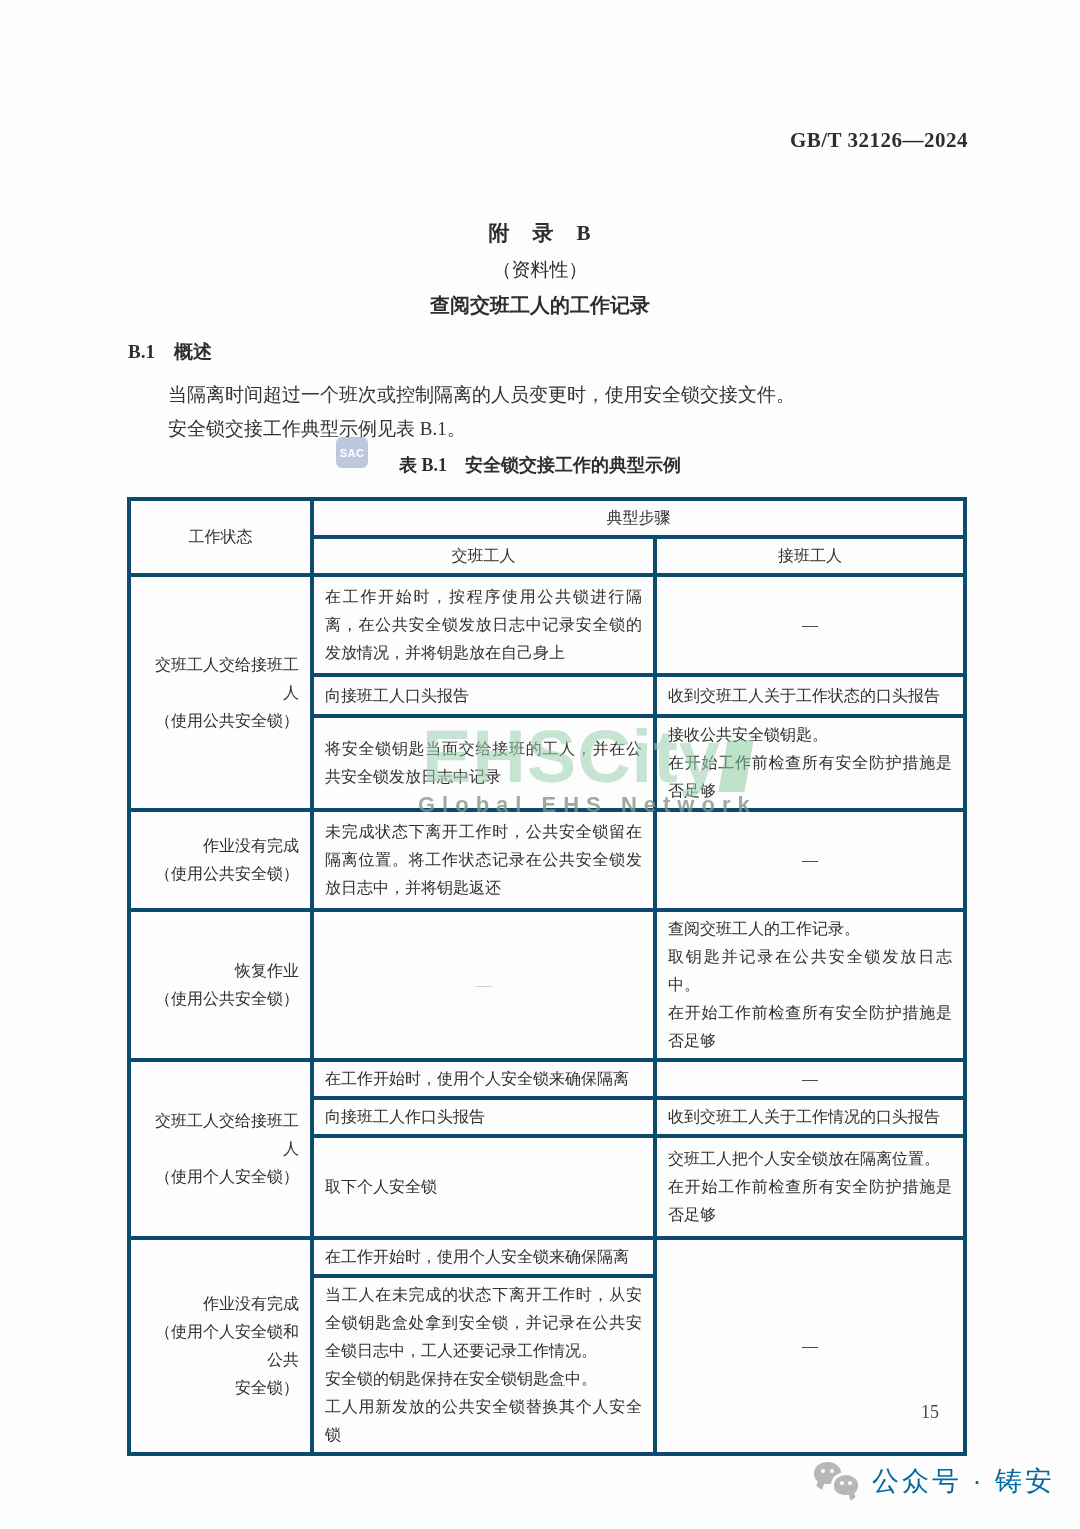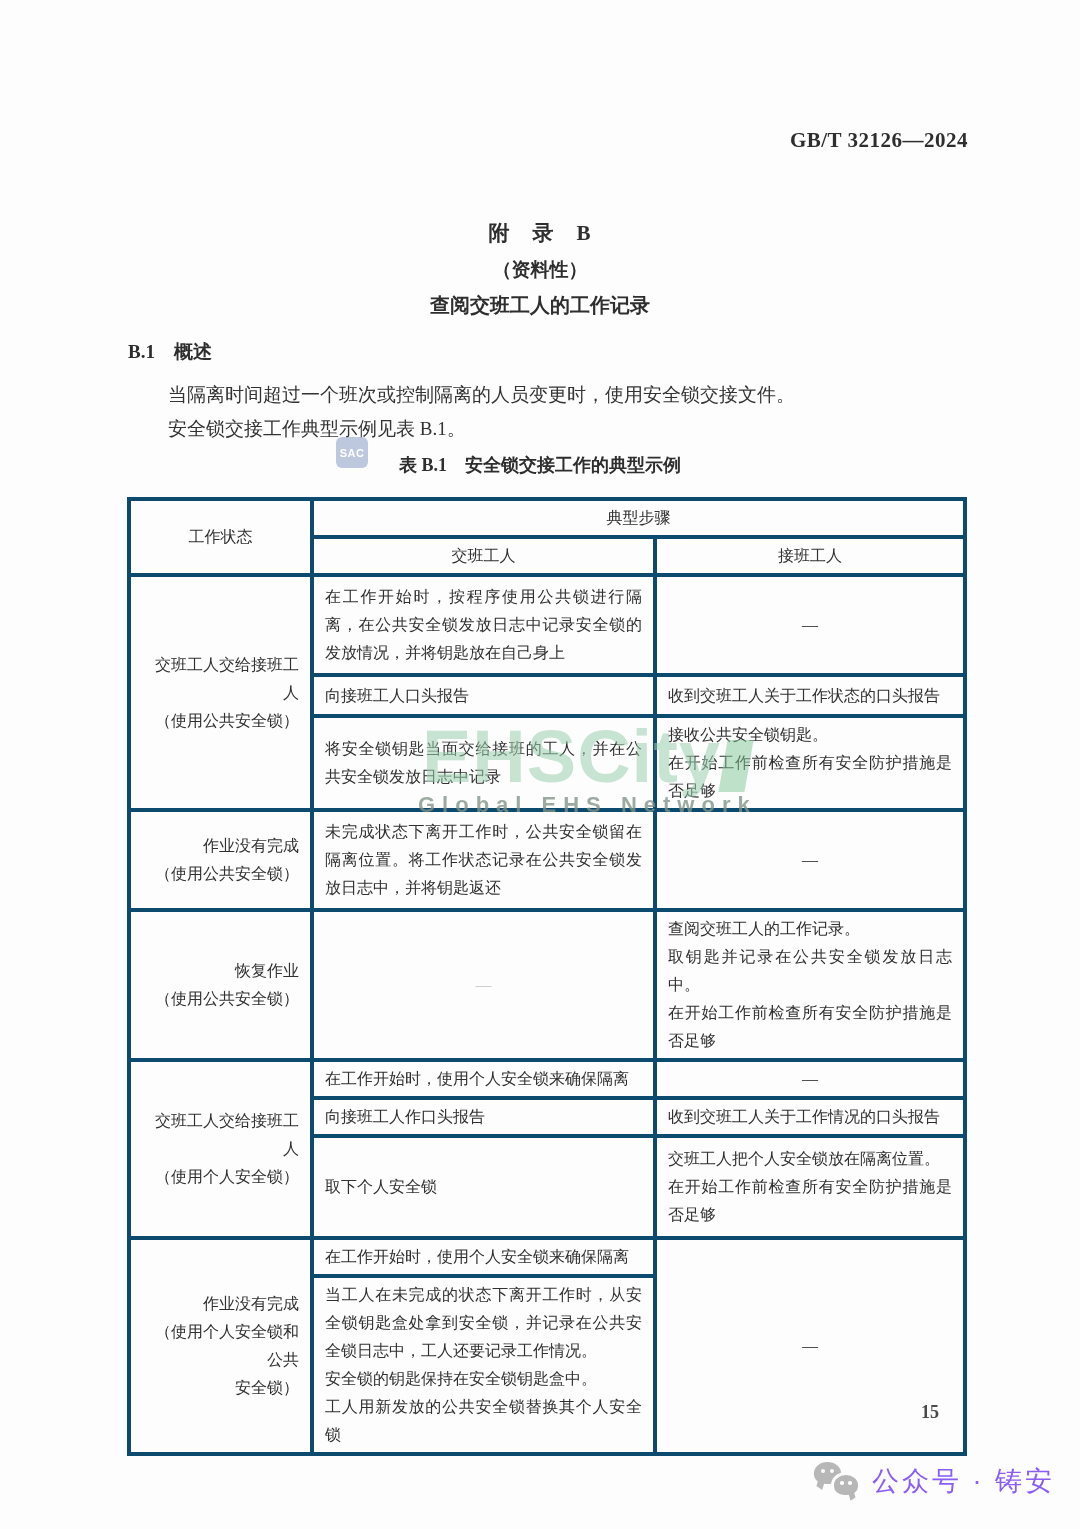--- a/index.html
+++ b/index.html
@@ -3,21 +3,21 @@
 <meta charset="utf-8">
 <style>
   html,body{margin:0;padding:0;background:#ffffff;}
   .page{
     position:relative;width:1080px;height:1529px;background:#fdfdfd;
     font-family:"Liberation Serif","DejaVu Serif",serif;color:#2e2e2e;overflow:hidden;
   }
   .doc-code{position:absolute;top:128px;right:112px;font-size:21px;font-weight:bold;letter-spacing:.5px;}
   .appendix{position:absolute;top:219px;left:0;width:100%;text-align:center;}
   .appendix-line1{font-size:21px;font-weight:bold;letter-spacing:1px;margin-bottom:10px;}
-  .appendix-line2{font-size:19px;font-weight:bold;margin-bottom:9px;}
+  .appendix-line2{font-size:19px;font-weight:normal;margin-bottom:9px;}
   .appendix-line3{font-size:20px;font-weight:bold;}
   .section-heading{position:absolute;left:128px;top:339px;font-size:19px;font-weight:bold;}
   .section-heading .num{margin-right:19px;}
   .para{position:absolute;font-size:19px;line-height:30px;color:#333;}
   .para.p1{left:168px;top:380px;}
   .para.p2{left:168px;top:414px;}
   .sac-badge{
     position:absolute;left:336px;top:437px;width:32px;height:31px;border-radius:6px;
     background:rgba(163,178,209,.72);color:#fff;display:flex;align-items:center;justify-content:center;
     font-family:"Liberation Sans",sans-serif;font-size:11px;font-weight:bold;letter-spacing:.5px;
@@ -36,24 +36,24 @@
   td.state{text-align:right;line-height:30px;padding:3px 6px;}
   td.cell{text-align:justify;}
   td.dash{text-align:center;}
   td.dash.faint{color:#c8c8c8;}
   
   .wm{position:absolute;left:394px;top:722px;pointer-events:none;font-family:"Liberation Sans","DejaVu Sans",sans-serif;z-index:5;}
   .wm-row{display:flex;align-items:flex-end;margin-left:28px;}
   .wm-text{font-size:74px;font-weight:bold;line-height:.95;color:rgba(154,206,173,.55);letter-spacing:1px;}
   .wm-flag{width:26px;height:52px;margin-left:2px;background:rgba(128,198,152,.5);transform:skewX(-10deg);}
   .wm-sub{font-size:22px;font-weight:bold;letter-spacing:7px;color:rgba(128,147,136,.78);margin:0 0 0 24px;}
-  .page-num{position:absolute;left:921px;top:1402px;font-size:18px;color:#4a4a4a;font-weight:bold;}
+  .page-num{position:absolute;left:921px;top:1402px;font-size:18px;color:#4a4a4a;}
   
   .footer{position:absolute;left:814px;top:1462px;display:flex;align-items:center;gap:11px;}
-  .footer-label{font-family:"Liberation Sans","DejaVu Sans",sans-serif;font-size:27px;letter-spacing:3px;color:#8b5cf6;}
+  .footer-label{font-family:"Liberation Sans","DejaVu Sans",sans-serif;font-size:27px;letter-spacing:3px;color:#0369a1;}
   .wx-icon{position:relative;width:47px;height:37px;}
   .wx-b1{position:absolute;left:0;top:0;width:27px;height:22px;background:#b7b7b7;border-radius:52% 52% 46% 46%;}
   .wx-b1::before{content:"";position:absolute;left:7px;top:7px;width:4px;height:4px;border-radius:50%;background:#fdfdfd;box-shadow:9px 0 0 #fdfdfd;}
   .wx-b1::after{content:"";position:absolute;left:3px;bottom:-4px;width:7px;height:8px;background:#b7b7b7;transform:rotate(35deg) skewX(18deg);}
   .wx-b2{position:absolute;left:17px;top:10px;width:24px;height:20px;background:#b7b7b7;border:3px solid #fdfdfd;border-radius:52% 52% 46% 46%;}
   .wx-b2::before{content:"";position:absolute;left:6px;top:6px;width:3.5px;height:3.5px;border-radius:50%;background:#fdfdfd;box-shadow:8px 0 0 #fdfdfd;}
   .wx-b2::after{content:"";position:absolute;right:3px;bottom:-4px;width:6px;height:7px;background:#b7b7b7;transform:rotate(-35deg) skewX(-18deg);}
 </style>
 </head>
 <body>

